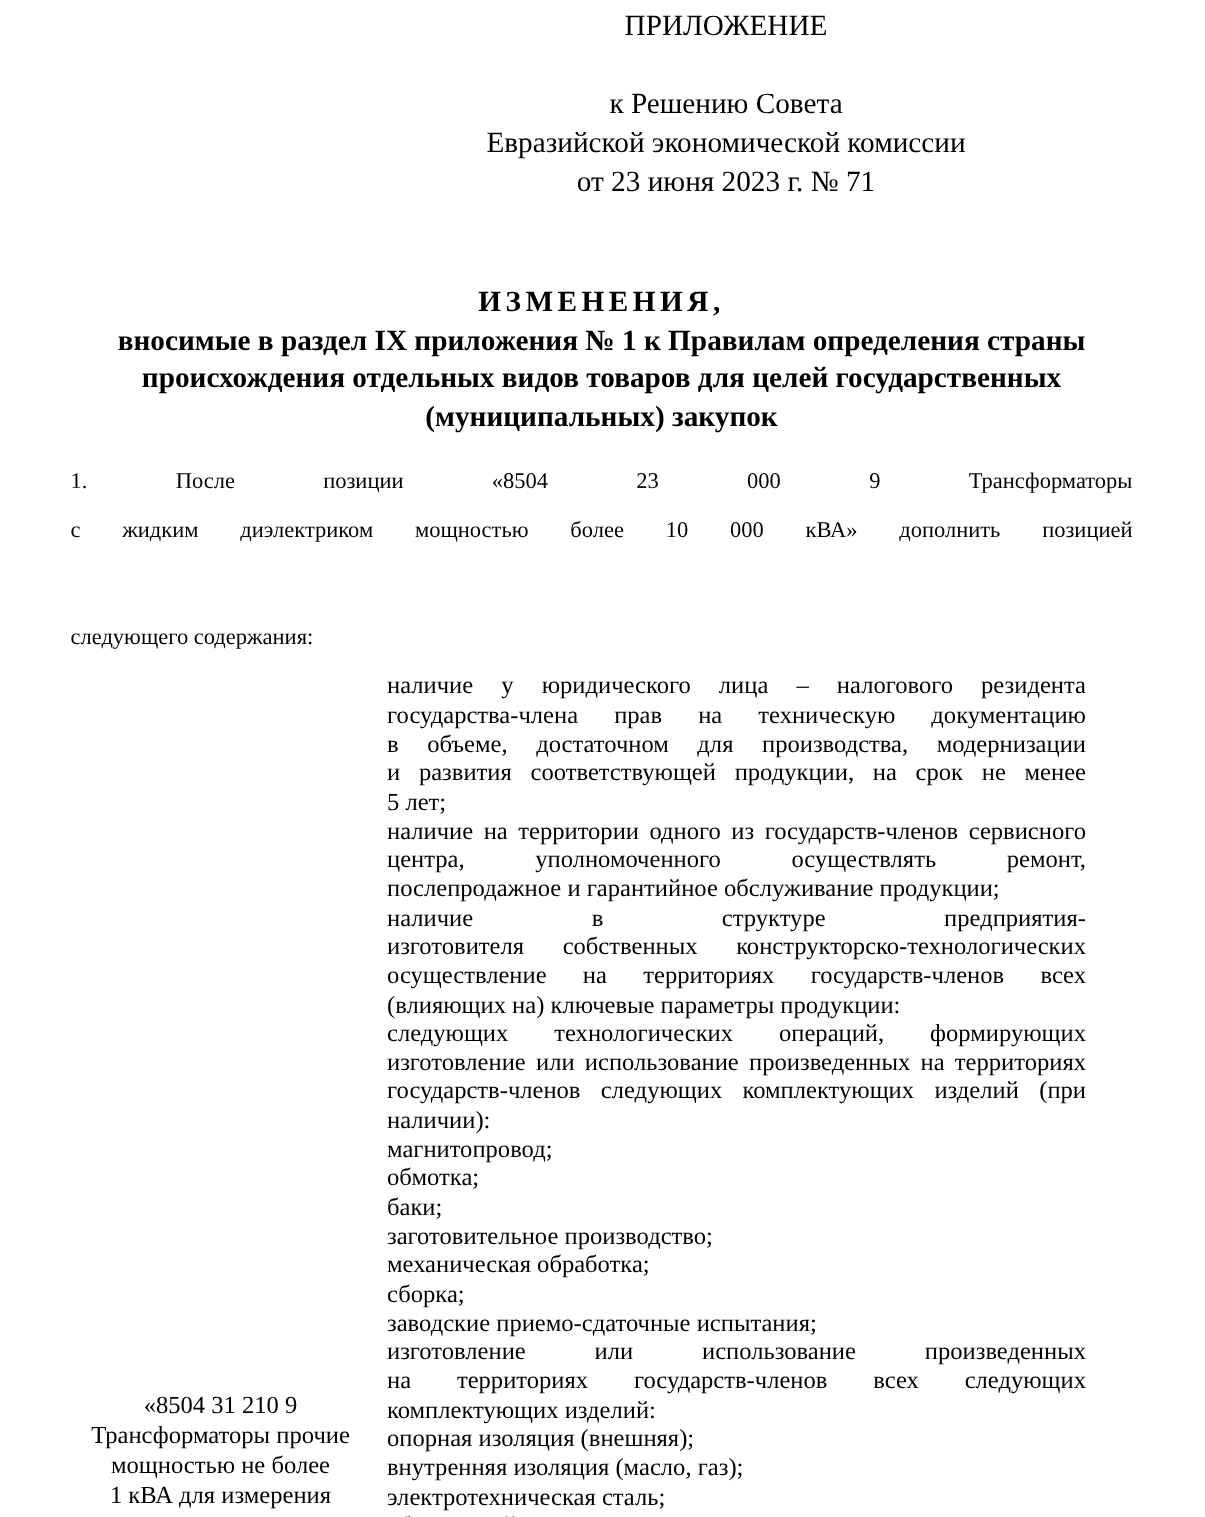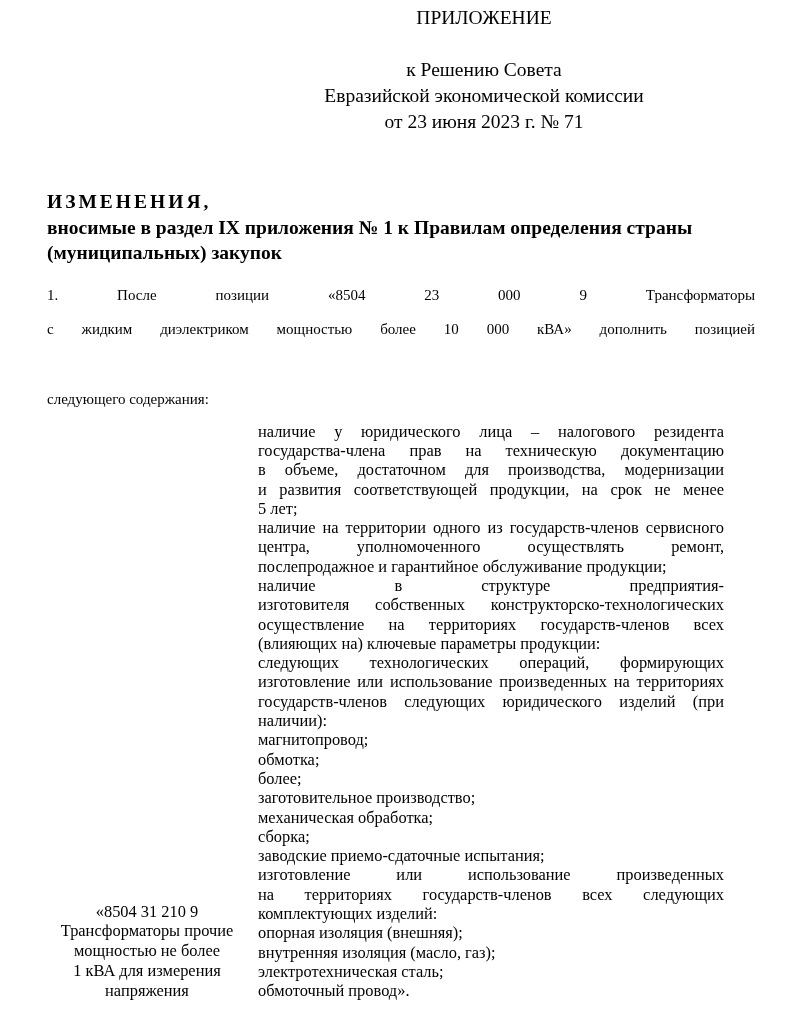--- a/index.html
+++ b/index.html
@@ -28,21 +28,21 @@
     font-size: 19.5px;
     line-height: 26px;
   }
   .appendix-label {
     margin-bottom: 26px;
   }
 
   
   .doc-title {
     margin-top: 54px;
-    text-align: left;
+    text-align: center;
     font-weight: bold;
     font-size: 19.5px;
     line-height: 25.7px;
   }
   .doc-title .emphasized {
     letter-spacing: 3px;
   }
 
   
   .clause {
@@ -103,20 +103,21 @@
         <div class="ref-line">от 23 июня 2023 г. № 71</div>
       </div>
   </div>
 
   <div class="doc-title">
     <div class="emphasized">ИЗМЕНЕНИЯ,</div>
     <div>
 
         <div class="title-line">вносимые в раздел IX приложения № 1 к Правилам определения страны</div>
 
+        <div class="title-line">происхождения отдельных видов товаров для целей государственных</div>
 
         <div class="title-line">(муниципальных) закупок</div>
       </div>
   </div>
 
   <div class="clause">
 
       <div class="cline">1. После позиции «8504 23 000 9 Трансформаторы</div>
 
       <div class="cline">с жидким диэлектриком мощностью более 10 000 кВА» дополнить позицией</div>
@@ -161,29 +162,29 @@
 
 
         <div class="rline">осуществление на территориях государств-членов всех</div>
 
         <div class="rline end">(влияющих на) ключевые параметры продукции:</div>
 
         <div class="rline">следующих технологических операций, формирующих</div>
 
         <div class="rline">изготовление или использование произведенных на территориях</div>
 
-        <div class="rline">государств-членов следующих юридического изделий (при</div>
+        <div class="rline">государств-членов следующих комплектующих изделий (при</div>
 
         <div class="rline end">наличии):</div>
 
         <div class="rline end">магнитопровод;</div>
 
         <div class="rline end">обмотка;</div>
 
-        <div class="rline end">более;</div>
+        <div class="rline end">баки;</div>
 
         <div class="rline end">заготовительное производство;</div>
 
         <div class="rline end">механическая обработка;</div>
 
         <div class="rline end">сборка;</div>
 
         <div class="rline end">заводские приемо-сдаточные испытания;</div>
 
         <div class="rline">изготовление или использование произведенных</div>

